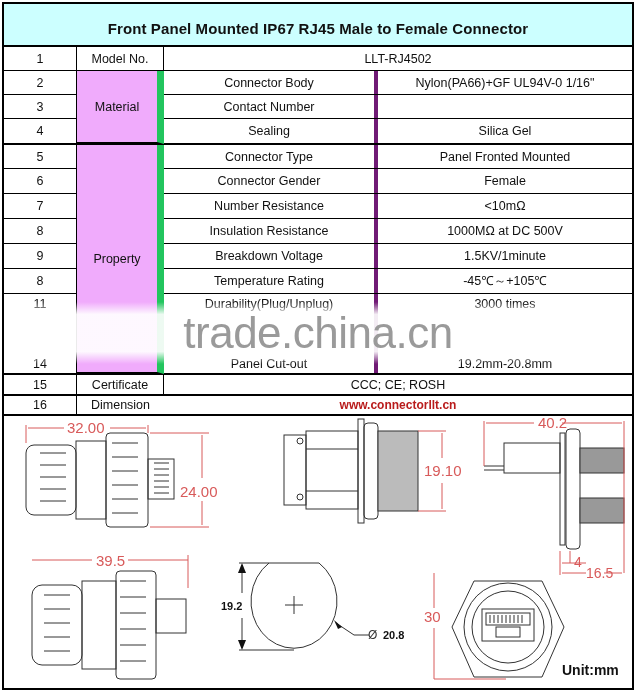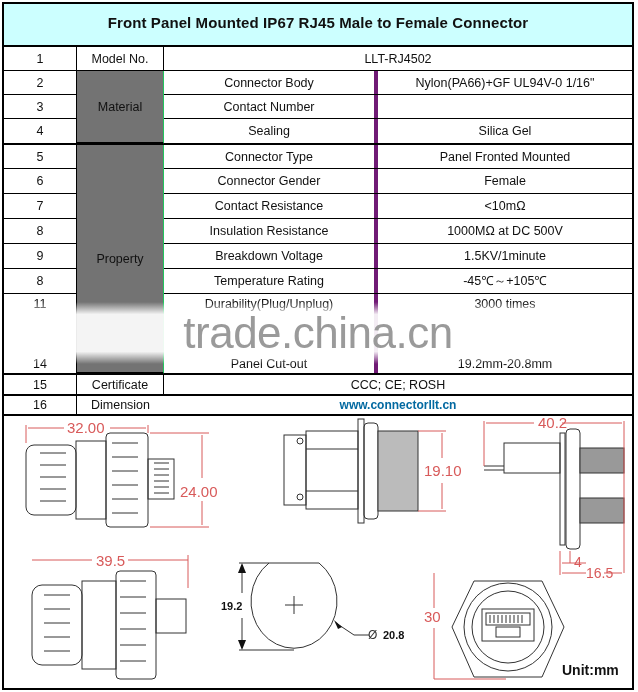--- a/index.html
+++ b/index.html
@@ -2,37 +2,37 @@
 <html><head>
 <meta charset="utf-8">
 <style>
   html, body { margin: 0; padding: 0; background: #ffffff; }
   body { width: 638px; height: 692px; position: relative; overflow: hidden;
          font-family: "Liberation Sans", sans-serif; color: #111; }
   .sheet { position: absolute; left: 2px; top: 2px; width: 632px; height: 688px;
            border: 2px solid #000; box-sizing: border-box; }
   .title { position: absolute; left: 0; top: 0; width: 628px; height: 43px;
            background: #ccffff; border-bottom: 2px solid #000; box-sizing: border-box;
-           display: flex; align-items: flex-end; justify-content: center; padding-bottom: 14px;
+           display: flex; align-items: flex-end; justify-content: center; padding-bottom: 8px;
            font-weight: bold; font-size: 15px; letter-spacing: 0.1px; }
   .tbl { position: absolute; left: 0; top: 43px; width: 628px; }
   .row { position: absolute; left: 0; width: 628px; height: 24px; box-sizing: border-box;
          border-bottom: 1px solid #000; font-size: 12.5px; }
   .row.thick { border-bottom: 2px solid #000; }
   .cell { position: absolute; top: 0; height: 100%; display: flex; align-items: center;
           justify-content: center; box-sizing: border-box; white-space: nowrap; }
   .c-no { left: 0; width: 73px; border-right: 1px solid #000; }
   .c-item { left: 73px; width: 87px; border-right: 1px solid #000; }
   .c-param { left: 160px; width: 214px; border-right: 4px solid #701a75; }
   .c-val { left: 374px; width: 254px; }
   .c-span { left: 160px; width: 468px; }
-  .group { position: absolute; left: 73px; width: 87px; background: #737373;
-           border-right: 1px solid #22c55e; box-sizing: border-box;
+  .group { position: absolute; left: 73px; width: 87px; background: #f0abfc;
+           border-right: 7px solid #22c55e; box-sizing: border-box;
            display: flex; align-items: center; justify-content: center; font-size: 12.5px; }
-  .link { color: #0369a1; font-weight: bold; font-size: 12px; }
+  .link { color: #b91c1c; font-weight: bold; font-size: 12px; }
   .drawing { position: absolute; left: 0; top: 409px; width: 628px; height: 275px; }
   .dim-red { fill: #d85a5a; font-family: "Liberation Sans", sans-serif; }
   .watermark { position: absolute; left: 0; top: 298px; width: 628px; height: 62px;
                background: linear-gradient(to bottom, rgba(255,255,255,0.0), rgba(255,255,255,0.92) 20%, rgba(255,255,255,0.92) 80%, rgba(255,255,255,0));
                display: flex; align-items: center; justify-content: center;
                font-size: 44px; color: #9a9a9a; letter-spacing: -0.5px; }
   .unit { font-weight: bold; font-size: 14px; }
 </style>
 </head>
 <body>
@@ -69,21 +69,21 @@
       <div class="cell c-param">Connector Type</div>
       <div class="cell c-val">Panel Fronted Mounted</div>
     </div>
     <div class="row" style="top:122px; height:25px;">
       <div class="cell c-no">6</div>
       <div class="cell c-param">Connector Gender</div>
       <div class="cell c-val">Female</div>
     </div>
     <div class="row" style="top:147px; height:25px;">
       <div class="cell c-no">7</div>
-      <div class="cell c-param">Contact Resistance</div>
+      <div class="cell c-param">Number Resistance</div>
       <div class="cell c-val">&lt;10mΩ</div>
     </div>
     <div class="row" style="top:172px; height:25px;">
       <div class="cell c-no">8</div>
       <div class="cell c-param">Insulation Resistance</div>
       <div class="cell c-val">1000MΩ at DC 500V</div>
     </div>
     <div class="row" style="top:197px; height:25px;">
       <div class="cell c-no">9</div>
       <div class="cell c-param">Breakdown Voltage</div>

